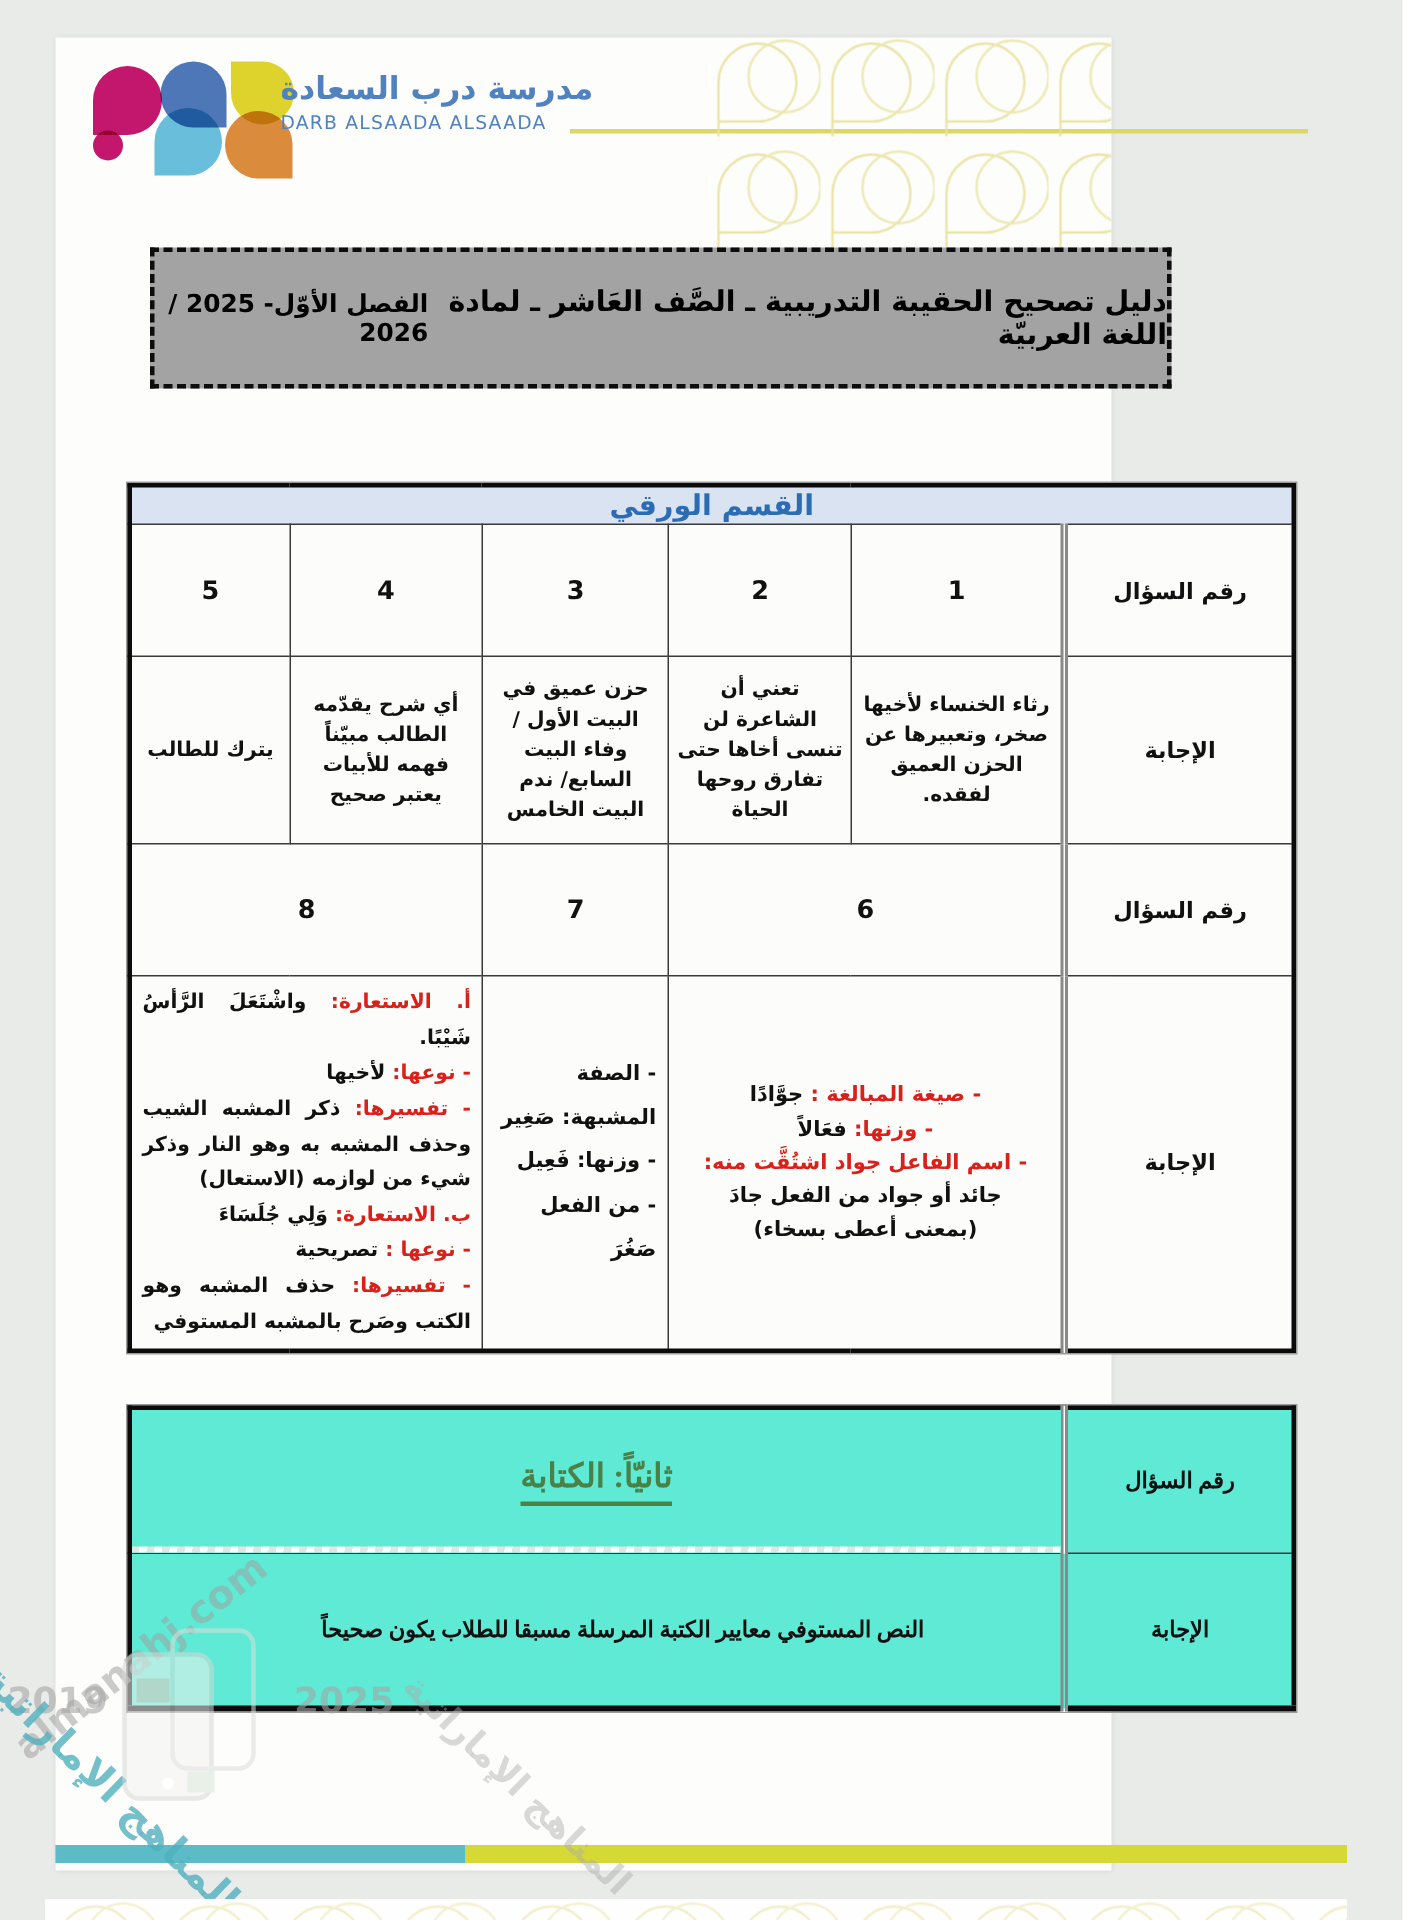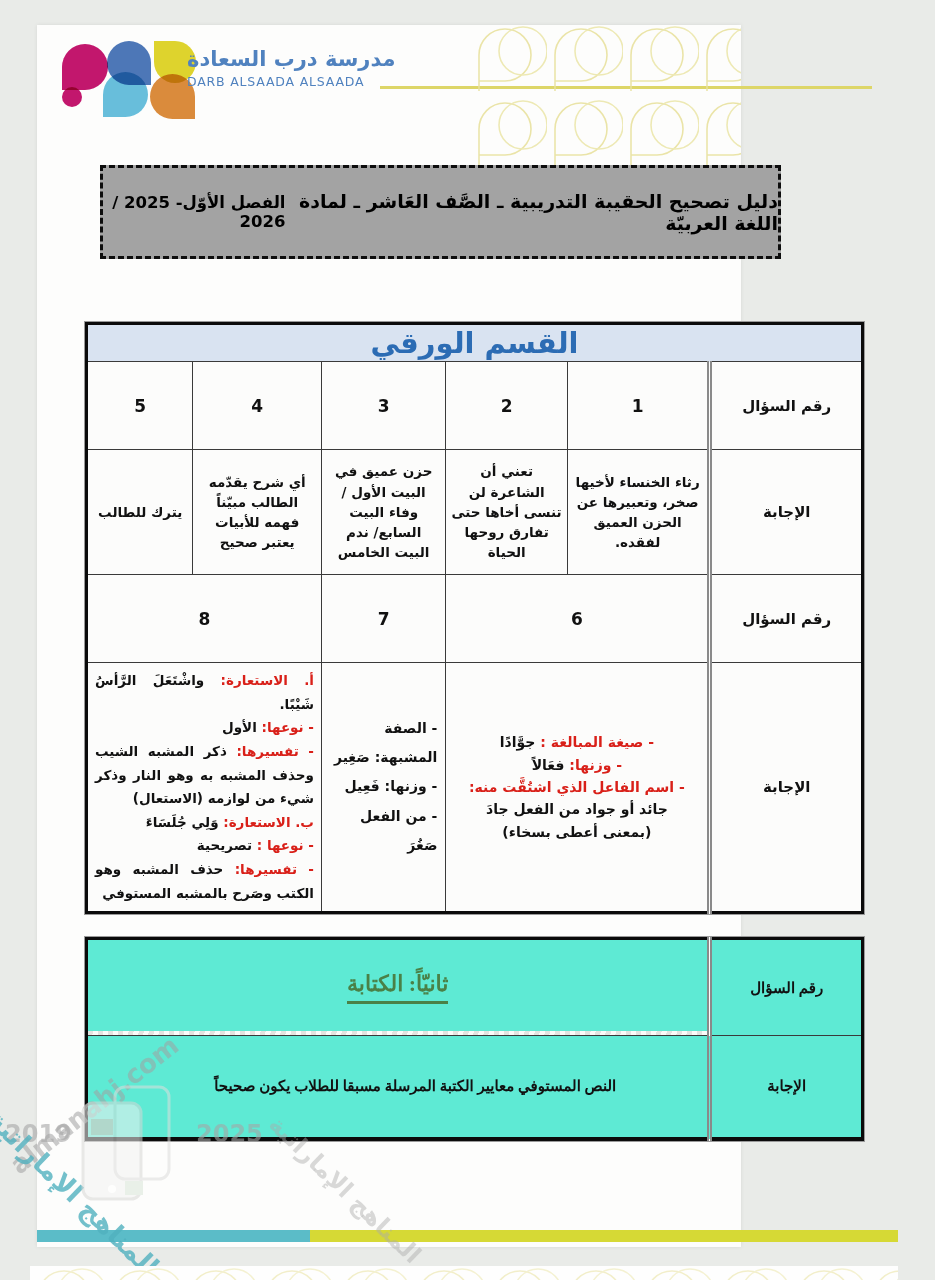--- a/index.html
+++ b/index.html
@@ -38,21 +38,21 @@
   .tbl{
     position:absolute;left:48px;border-collapse:collapse;table-layout:fixed;width:779px;
     direction:rtl;
   }
   .tbl, .tbl td{border:1px solid #3a3a3a;}
   .tbl{border:3px solid #0b0b0b;box-shadow:0 0 0 1px #9a9a9a;}
   .t1{top:297px;}
   .t2{top:912px;border-bottom-width:4px;}
   .t1 td{background:#fcfcfb;}
   .t2 td{background:#5eead4;font-family:Liberation Serif, serif;}
-  td.sec-head{background:#d9e3f1 !important;color:#2c6cb4;font-size:29px;font-weight:bold;text-align:center;}
+  td.sec-head{background:#d9e3f1 !important;color:#2c6cb4;font-size:19px;font-weight:bold;text-align:center;}
   td.lbl{
     font-size:15px;font-weight:bold;text-align:center;color:#111;
     border-left:5px double #8a8a8a !important;
   }
   td.qnum{font-size:17px;font-weight:bold;text-align:center;color:#111;}
   td.ans{font-size:13.5px;font-weight:bold;text-align:center;color:#111;line-height:1.5;padding:4px 5px;vertical-align:middle;}
   td.ans6{font-size:14px;font-weight:bold;text-align:center;line-height:1.6;padding:6px 14px;}
   td.ans7{font-size:14px;font-weight:bold;text-align:right;line-height:2.1;padding:6px 8px;}
   td.ans8{font-size:13.5px;font-weight:bold;text-align:justify;text-align-last:right;line-height:1.75;padding:6px 7px;}
   .seg-line{min-height:1em;}
@@ -147,30 +147,30 @@
       <td class="lbl">رقم السؤال</td>
       <td class="qnum" colspan="2">6</td>
       <td class="qnum">7</td>
       <td class="qnum" colspan="2">8</td>
     </tr>
     <tr style="height:217px">
       <td class="lbl">الإجابة</td>
       <td class="ans6" colspan="2">
             <div class="seg-line"><span class="red">- صيغة المبالغة : </span><span class="blk">جوَّادًا</span></div>
             <div class="seg-line"><span class="red">- وزنها: </span><span class="blk">فعَالاً</span></div>
-            <div class="seg-line"><span class="red">- اسم الفاعل الذي اشتُقَّت منه: </span><span class="blk">جائد أو جواد من الفعل جادَ (بمعنى أعطى بسخاء)</span></div>
+            <div class="seg-line"><span class="red">- اسم الفاعل جواد اشتُقَّت منه: </span><span class="blk">جائد أو جواد من الفعل جادَ (بمعنى أعطى بسخاء)</span></div>
           </td>
       <td class="ans7">
             <div class="seg-line"><span class="blk">- الصفة المشبهة: صَغِير</span></div>
             <div class="seg-line"><span class="blk">- وزنها: فَعِيل</span></div>
             <div class="seg-line"><span class="blk">- من الفعل صَغُرَ</span></div>
           </td>
       <td class="ans8" colspan="2">
             <div class="seg-line"><span class="red">أ. الاستعارة: </span><span class="blk">واشْتَعَلَ الرَّأسُ شَيْبًا.</span></div>
-            <div class="seg-line"><span class="red">- نوعها: </span><span class="blk">الأول</span></div>
+            <div class="seg-line"><span class="red">- نوعها: </span><span class="blk">لأخيها</span></div>
             <div class="seg-line"><span class="red">- تفسيرها: </span><span class="blk">ذكر المشبه الشيب وحذف المشبه به وهو النار وذكر شيء من لوازمه (الاستعال)</span></div>
             <div class="seg-line"><span class="red">ب. الاستعارة: </span><span class="blk">وَلِي جُلَسَاءَ</span></div>
             <div class="seg-line"><span class="red">- نوعها : </span><span class="blk">تصريحية</span></div>
             <div class="seg-line"><span class="red">- تفسيرها: </span><span class="blk">حذف المشبه وهو الكتب وصَرح بالمشبه المستوفي</span></div>
           </td>
     </tr>
   </tbody>
     </table>
 
   <table class="tbl t2">

